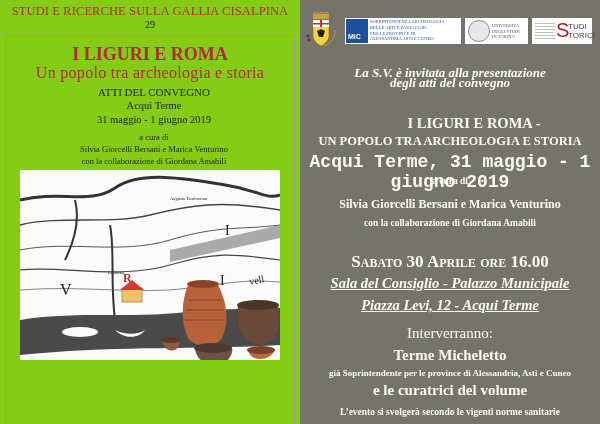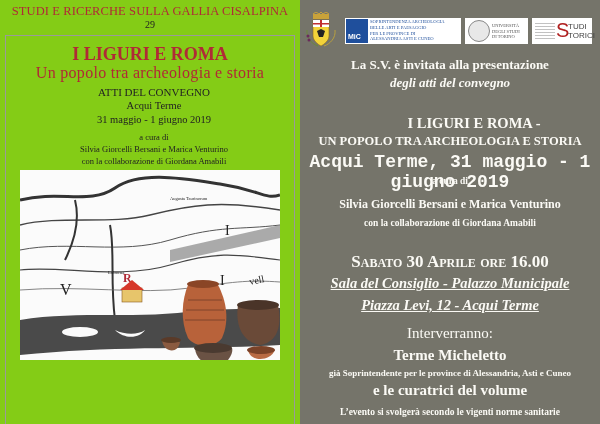--- a/index.html
+++ b/index.html
@@ -122,21 +122,21 @@
     <div class="logo-box" style="left:232px;width:60px;">
       <div style="position:absolute;left:3px;top:3px;width:20px;height:20px;background:repeating-linear-gradient(#fff 0 2px,#999 2px 3px);opacity:0.6;"></div>
       <div style="position:absolute;left:24px;top:0px;font-size:20px;line-height:24px;color:#b02020;font-family:'Liberation Sans',sans-serif;">S</div>
       <div style="position:absolute;left:36px;top:4px;font-size:8px;line-height:9px;color:#444;font-family:'Liberation Sans',sans-serif;">
         <div>TUDI</div>
         <div>TORICI</div>
       </div>
     </div>
   </div>
 
-  <div class="r-line" style="top:57px;font-size:13px;font-weight:bold;">La S.V. è invitata alla presentazione</div>
+  <div class="r-line" style="top:65px;font-size:13px;font-style:italic;font-weight:bold;">La S.V. è invitata alla presentazione</div>
   <div class="r-line" style="top:75px;font-size:13px;font-style:italic;font-weight:bold;">degli atti del convegno</div>
 
   <div class="r-line" style="top:115px;font-size:14.5px;font-weight:bold;padding-left:24px;">I LIGURI E ROMA -</div>
   <div class="r-line" style="top:134px;font-size:12.5px;font-weight:bold;">UN POPOLO TRA ARCHEOLOGIA E STORIA</div>
   <div class="r-line" style="top:152px;font-size:18px;font-weight:bold;font-family:Liberation Mono, monospace;">Acqui Terme, 31 maggio - 1 giugno 2019</div>
   <div class="r-line" style="top:176px;font-size:9.5px;font-weight:bold;">a cura di</div>
   <div class="r-line" style="top:197px;font-size:12px;font-weight:bold;">Silvia Giorcelli Bersani e Marica Venturino</div>
   <div class="r-line" style="top:218px;font-size:9.5px;font-weight:bold;">con la collaborazione di Giordana Amabili</div>
 
   <div class="r-line" style="top:252px;font-size:17px;font-weight:bold;font-variant:small-caps;">Sabato 30 Aprile ore 16.00</div>

